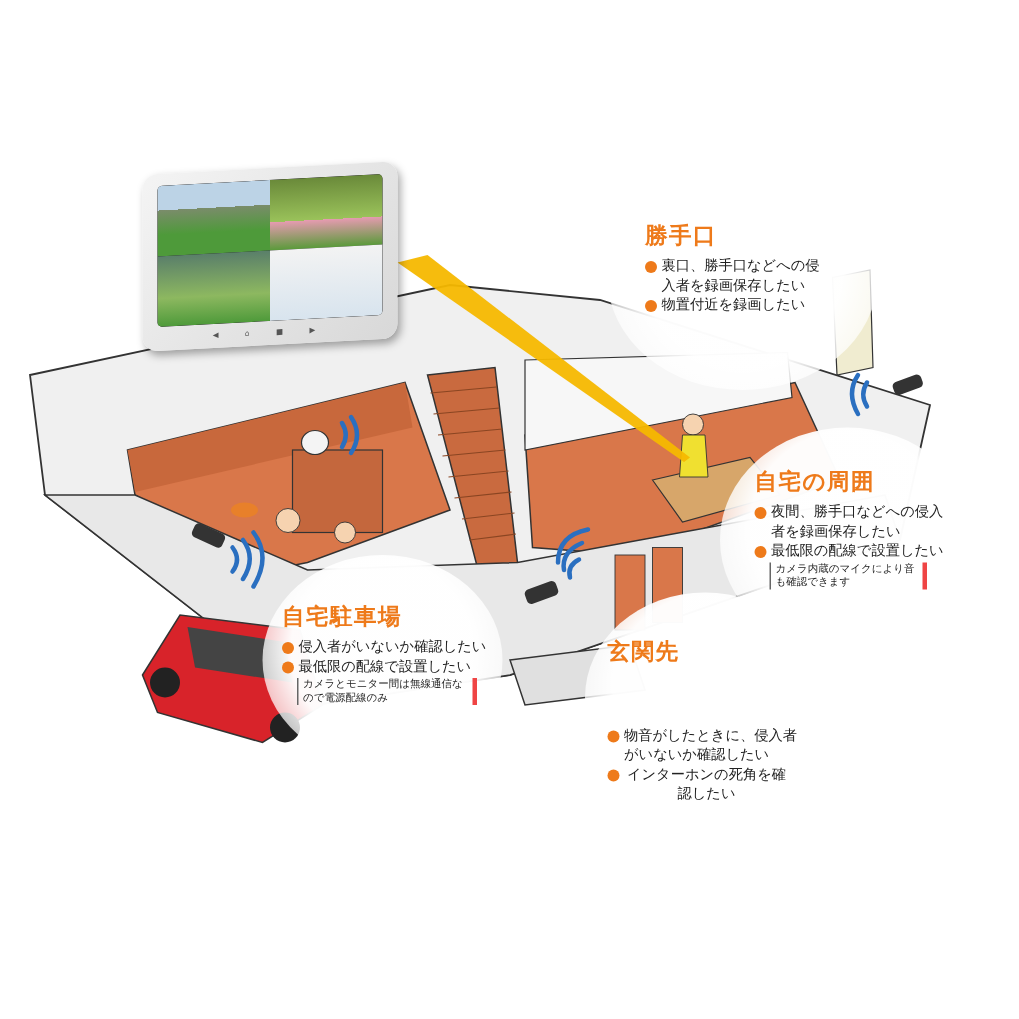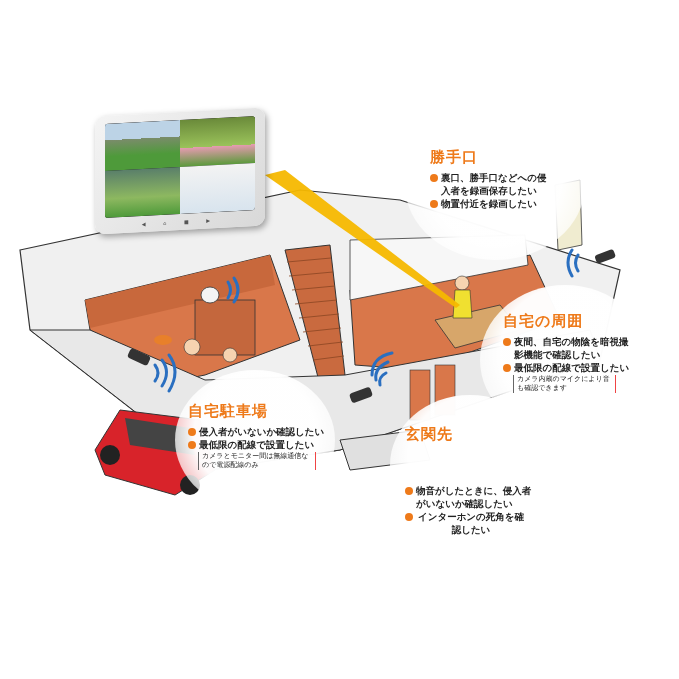--- a/index.html
+++ b/index.html
@@ -2,23 +2,23 @@
 <html><head>
 <meta charset="utf-8">
 <style>
   html,body{margin:0;padding:0;background:#ffffff;}
   body{width:679px;height:679px;position:relative;overflow:hidden;font-family:"DejaVu Sans","Liberation Sans",sans-serif;}
   .stage{position:absolute;left:0;top:0;width:679px;height:679px;}
   svg.house{position:absolute;left:0;top:0;}
   .bubble{position:absolute;border-radius:50%;background:radial-gradient(circle at 50% 45%, rgba(255,255,255,0.98) 55%, rgba(255,255,255,0.75) 72%, rgba(255,255,255,0) 100%);}
   .callout{position:absolute;color:#222;}
   .callout .title{font-weight:bold;color:#ee7a1a;font-size:15px;letter-spacing:1px;text-align:left;margin-bottom:4px;}
-  .callout .item{font-size:9.5px;line-height:13px;white-space:nowrap;position:relative;padding-left:11px;font-weight:bold;}
+  .callout .item{font-size:9.5px;line-height:13px;white-space:nowrap;position:relative;padding-left:11px;}
   .callout .item::before{content:"";position:absolute;left:0;top:3px;width:8px;height:8px;border-radius:50%;background:#ee7a1a;}
-  .callout .note{font-size:7px;line-height:9px;margin-left:10px;margin-top:1px;border-left:1px solid #666;border-right:1px solid #ef4444;padding:0 3px;display:inline-block;white-space:nowrap;}
+  .callout .note{font-size:7px;line-height:9px;margin-left:10px;margin-top:1px;border-left:1px solid #666;border-right:3px solid #ef4444;padding:0 3px;display:inline-block;white-space:nowrap;}
   .monitor{position:absolute;left:95px;top:112px;width:170px;height:118px;border-radius:10px;background:linear-gradient(135deg,#f4f4f4,#d8d8d8);box-shadow:2px 3px 6px rgba(0,0,0,0.35);transform:skewY(-3deg);}
   .screen{position:absolute;left:10px;top:8px;right:10px;bottom:16px;background:#111;border-radius:3px;overflow:hidden;}
   .tile{position:absolute;}
   .monitor-btns{position:absolute;bottom:5px;left:0;right:0;text-align:center;font-size:5px;color:#555;letter-spacing:8px;}
 </style>
 </head>
 <body>
 
 <div class="stage">
   <svg class="house" width="679" height="679" viewBox="0 0 679 679">
@@ -106,21 +106,21 @@
   <div class="bubble" style="left:405px;top:110px;width:180px;height:150px;"></div>
   <div class="callout" style="left:430px;top:148px;">
     <div class="title">勝手口</div>
     <div class="item" style="white-space:normal;width:110px;">裏口、勝手口などへの侵入者を録画保存したい</div>
     <div class="item">物置付近を録画したい</div>
   </div>
 
   <div class="bubble" style="left:480px;top:285px;width:170px;height:150px;"></div>
   <div class="callout" style="left:503px;top:312px;">
     <div class="title">自宅の周囲</div>
-    <div class="item" style="white-space:normal;width:118px;">夜間、自宅の物陰を暗視撮影機能で確認したい</div>
+    <div class="item" style="white-space:normal;width:118px;">夜間、勝手口などへの侵入者を録画保存したい</div>
     <div class="item">最低限の配線で設置したい</div>
     <div class="note" style="white-space:normal;width:95px;">カメラ内蔵のマイクにより音も確認できます</div>
   </div>
 
   <div class="bubble" style="left:175px;top:370px;width:160px;height:140px;"></div>
   <div class="callout" style="left:188px;top:402px;">
     <div class="title">自宅駐車場</div>
     <div class="item">侵入者がいないか確認したい</div>
     <div class="item">最低限の配線で設置したい</div>
     <div class="note" style="white-space:normal;width:110px;">カメラとモニター間は無線通信なので電源配線のみ</div>

